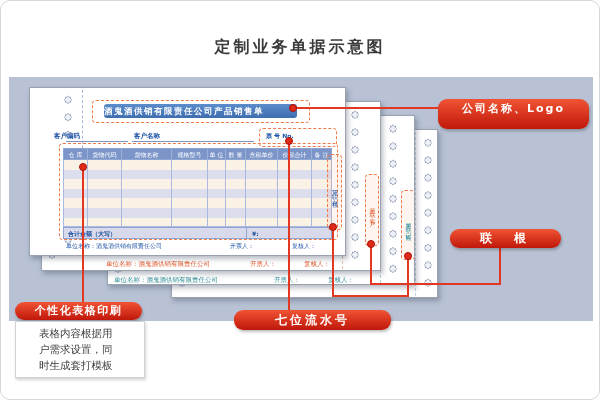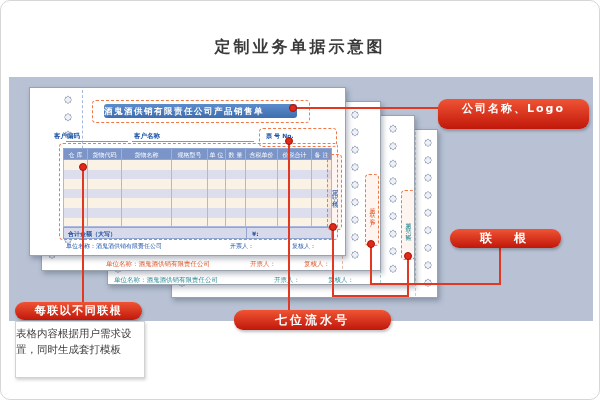--- a/index.html
+++ b/index.html
@@ -180,18 +180,18 @@
   <div class="dot" style="left:284px;top:136px;"></div>
   <div class="dot" style="left:78px;top:162px;"></div>
   <div class="dot" style="left:328px;top:222px;"></div>
   <div class="dot" style="left:366px;top:239px;"></div>
   <div class="dot" style="left:403px;top:251px;"></div>
 
   <div class="pill" style="left:437px;top:98px;width:151px;height:30px;font-size:11px;line-height:19px;letter-spacing:2px;">公司名称、Logo</div>
 
   <div class="pill" style="left:449px;top:228px;width:111px;height:19px;font-size:12px;line-height:19px;letter-spacing:5px;">联　根</div>
 
-  <div class="pill" style="left:14px;top:301px;width:127px;height:18px;font-size:11px;line-height:18px;letter-spacing:1.5px;">每联以不同联根</div>
-  <div class="note" style="left:14px;top:320px;width:130px;height:57px;padding:4px 0;line-height:1.5;">表格内容根据用户需求设置，同时生成套打模板</div>
+  <div class="pill" style="left:14px;top:301px;width:127px;height:18px;font-size:11px;line-height:18px;letter-spacing:1.5px;">个性化表格印刷</div>
+  <div class="note" style="left:14px;top:320px;width:130px;height:57px;padding:4px 23px;line-height:1.5;">表格内容根据用户需求设置，同时生成套打模板</div>
 
   <div class="pill" style="left:233px;top:309px;width:157px;height:20px;font-size:12px;line-height:20px;letter-spacing:3px;">七位流水号</div>
 
 </div>
 
 </body></html>

